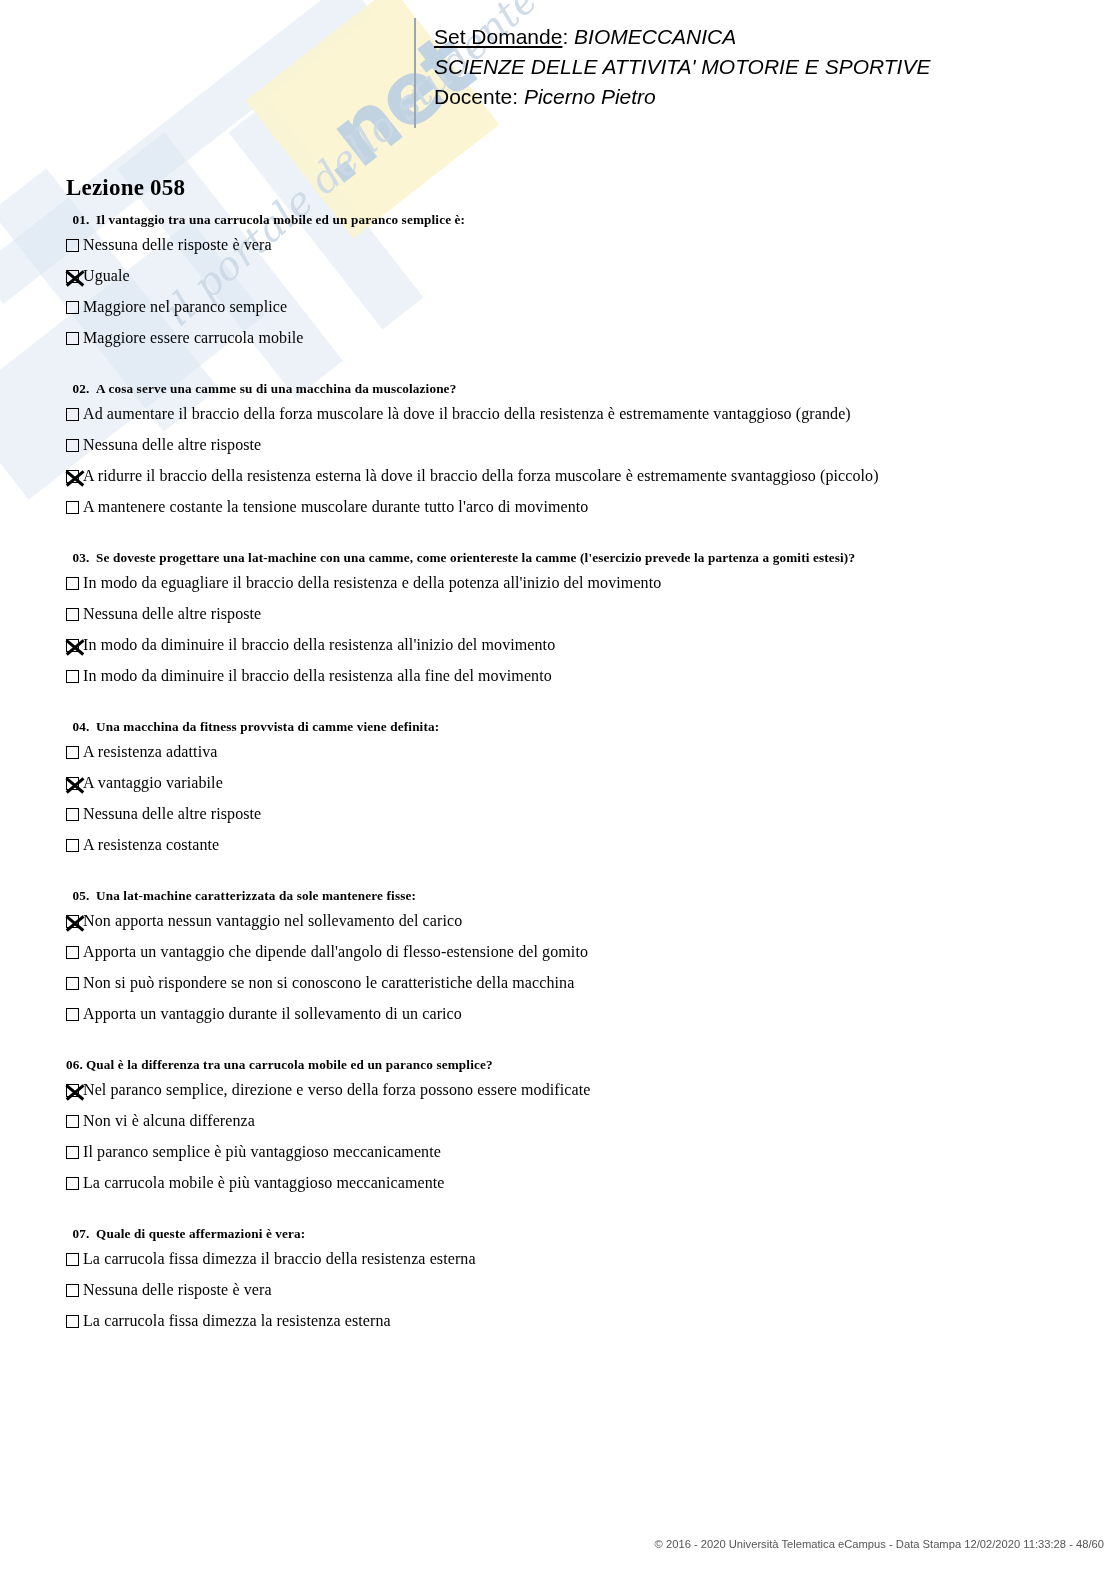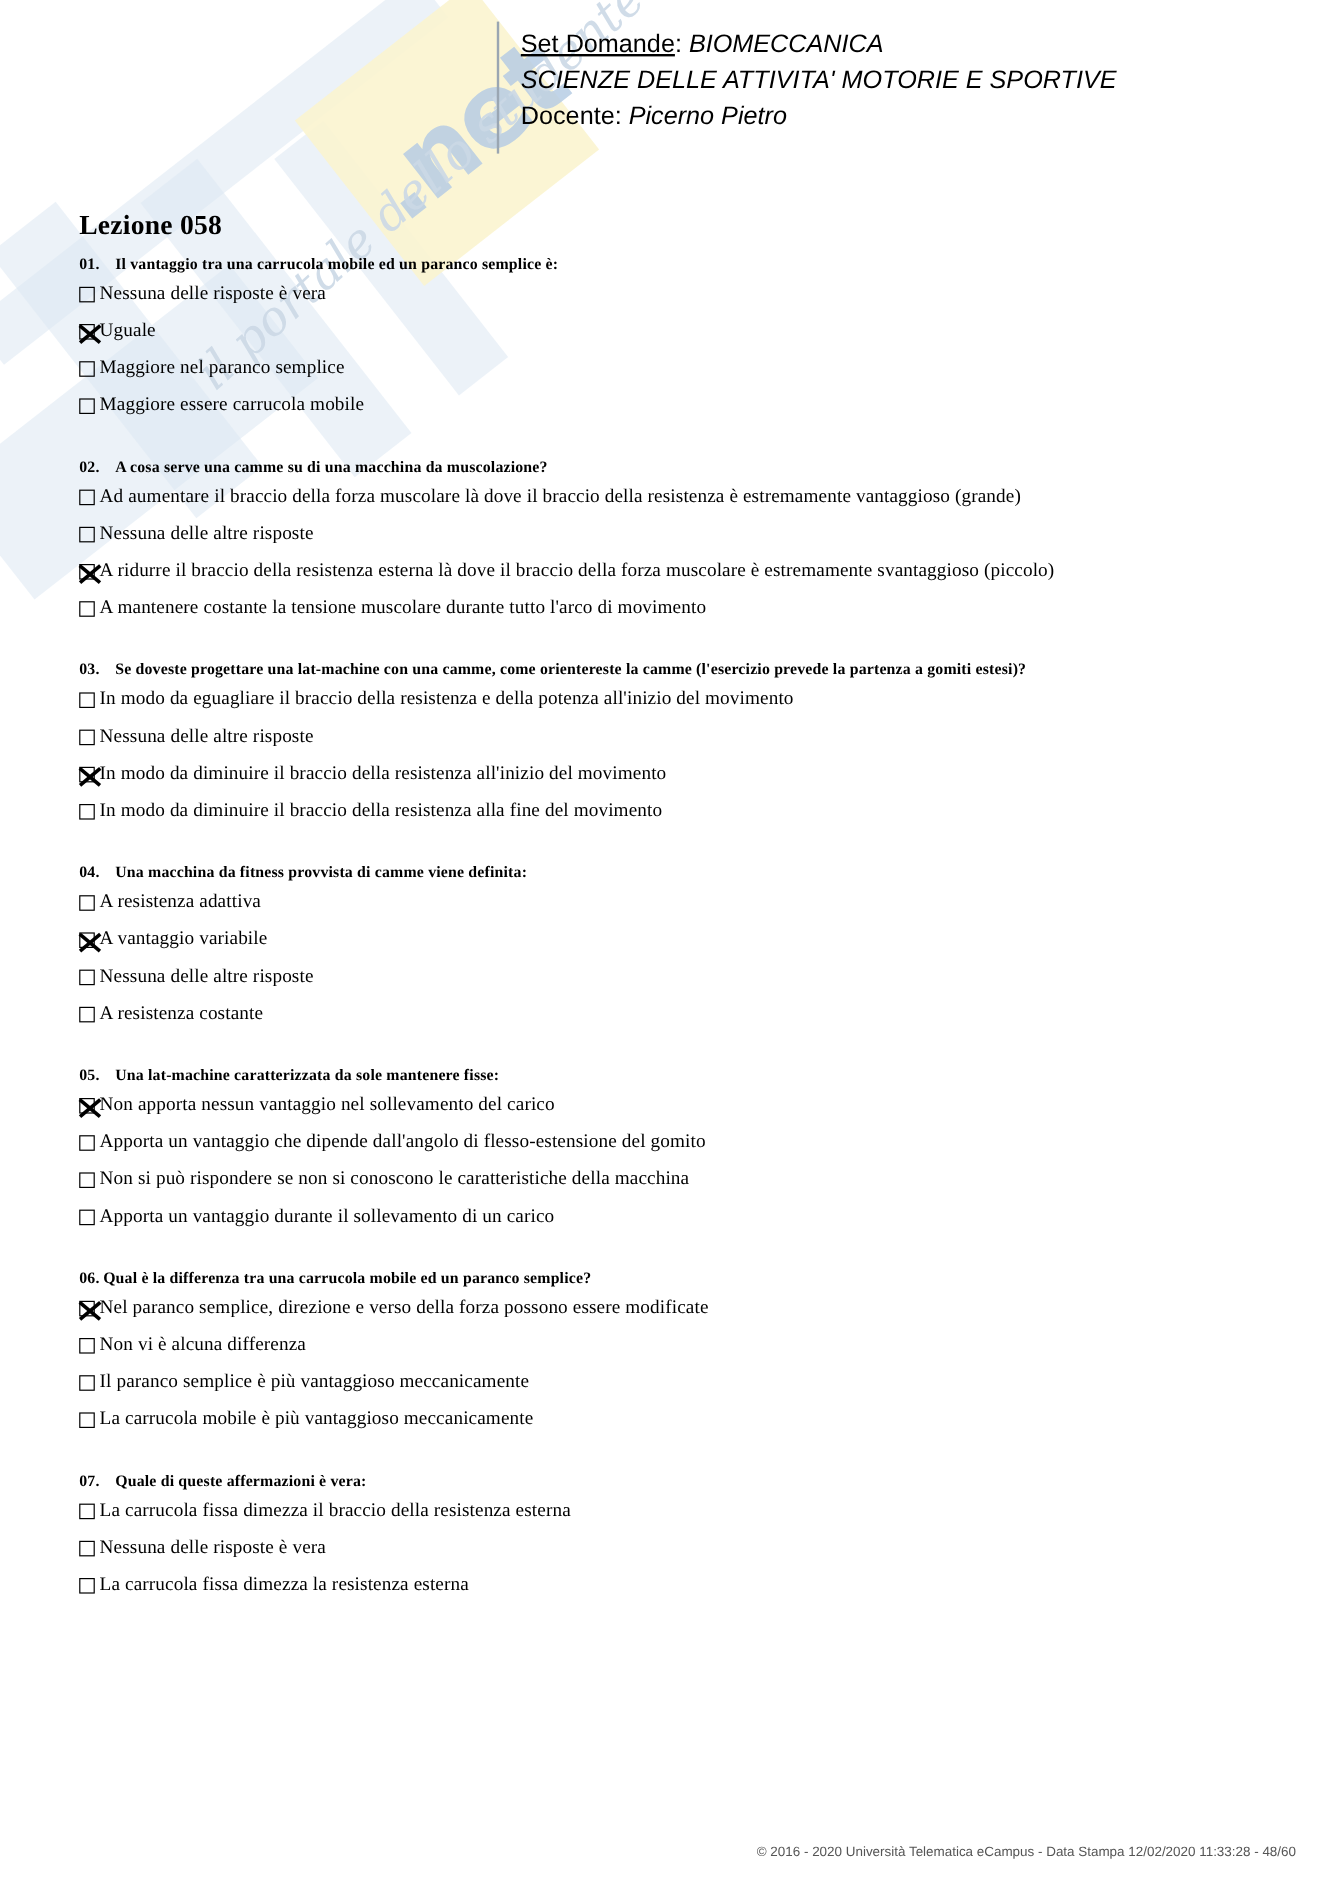--- a/index.html
+++ b/index.html
@@ -130,21 +130,21 @@
   }
   .question-block { margin-bottom: 20px; }
   .q-title {
     font-family: "Liberation Serif", serif;
     font-weight: 700;
     font-size: 13.2px;
     margin-bottom: 9px;
     white-space: nowrap;
     letter-spacing: .15px;
   }
-  .q-num { display: inline-block; }
+  .q-num { display: inline-block; text-align: center; }
   .q-num.tab { min-width: 30px; }
   .q-num.tight { min-width: 0; padding-right: 3px; }
   .q-text { }
 
   .option-row {
     display: flex;
     align-items: flex-start;
     height: 31px;
   }
   .checkbox {
@@ -179,21 +179,21 @@
     letter-spacing: .1px;
   }
 
   
   #footer {
     position: absolute;
     left: 0;
     top: 1538px;
     width: 1116px;
     text-align: right;
-    padding-right: 36px;
+    padding-right: 12px;
     box-sizing: border-box;
     font-family: "Liberation Sans", sans-serif;
     font-size: 11.2px;
     color: #555555;
     z-index: 3;
   }
 </style>
 </head>
 <body>
 

